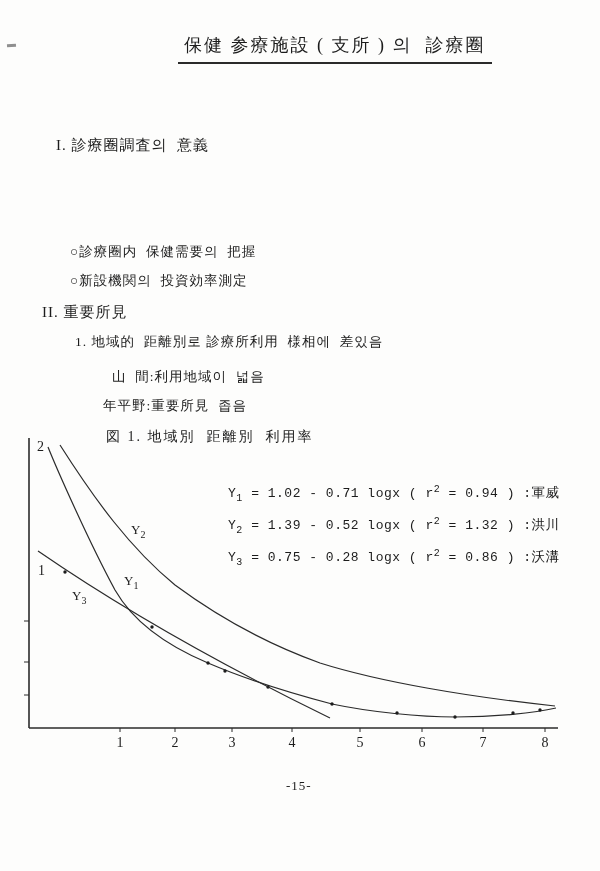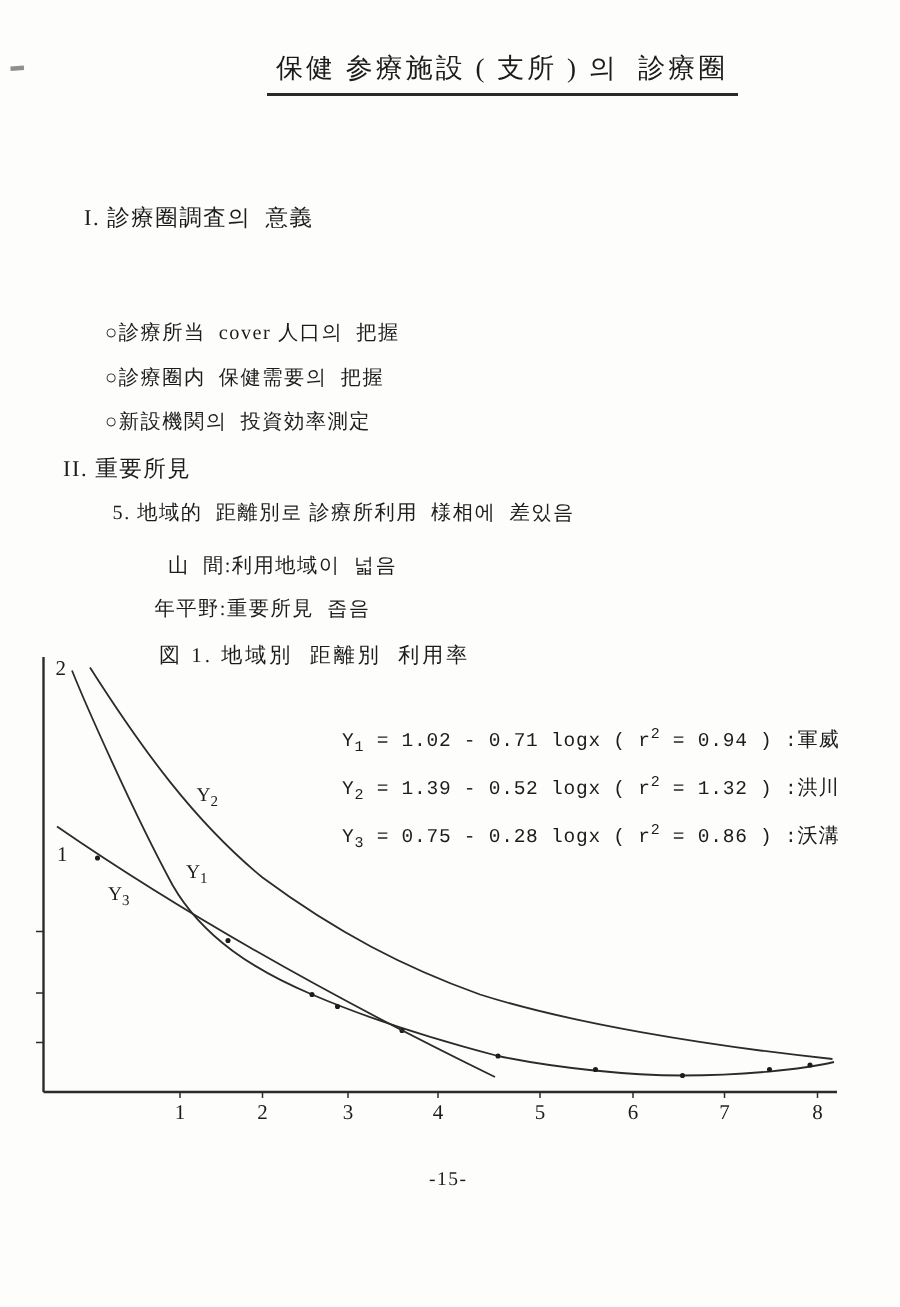--- a/index.html
+++ b/index.html
@@ -28,27 +28,26 @@
 <body>
 
 <div class="page">
 
   <div class="artifact"></div>
 
   <div class="t title" style="left:178px;top:33px;">保健 参療施設 ( 支所 ) 의  診療圈</div>
 
   <div class="t h1" style="left:56px;top:136px;">I. 診療圈調査의  意義</div>
 
-  <div class="t bullet" style="left:70px;top:213px;">○診療所当  cover 人口의  把握</div>
   <div class="t bullet" style="left:70px;top:243px;">○診療圈内  保健需要의  把握</div>
   <div class="t bullet" style="left:70px;top:272px;">○新設機関의  投資効率測定</div>
 
   <div class="t h1" style="left:42px;top:303px;">II. 重要所見</div>
 
-  <div class="t bullet" style="left:75px;top:333px;">5. 地域的  距離別로 診療所利用  様相에  差있음</div>
+  <div class="t bullet" style="left:75px;top:333px;">1. 地域的  距離別로 診療所利用  様相에  差있음</div>
 
   <div class="t sub" style="left:112px;top:368px;">山  間:利用地域이  넓음</div>
   <div class="t sub" style="left:103px;top:397px;">年平野:重要所見  좁음</div>
 
   <div class="t caption" style="left:106px;top:428px;">図 1. 地域別  距離別  利用率</div>
 
   <svg width="600" height="320" viewBox="0 0 600 320">
 
     <path d="M29,13 L29,303" stroke="#2b2b2b" stroke-width="1.6" fill="none"></path>
     <path d="M29,303 L558,303" stroke="#2b2b2b" stroke-width="1.6" fill="none"></path>

